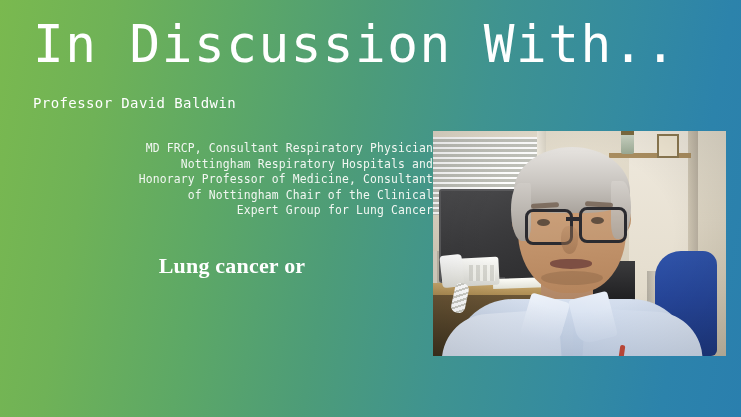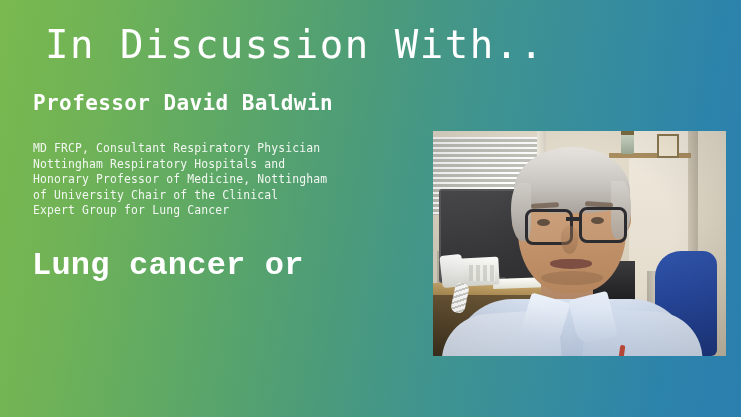--- a/index.html
+++ b/index.html
@@ -32,66 +32,66 @@
     width: 440px;
     height: 417px;
   }
 
   .main-title {
     position: absolute;
     left: 33px;
     top: 16px;
     font-family: "DejaVu Sans Mono", monospace;
     font-weight: 400;
-    font-size: 39px;
+    font-size: 51px;
     line-height: 58px;
     letter-spacing: 1.5px;
     color: #ffffff;
     white-space: nowrap;
-    margin-left: 12px;
   }
 
   .person-name {
     position: absolute;
     left: 33px;
     top: 90px;
     font-family: "DejaVu Sans Mono", monospace;
-    font-weight: bold;
-    font-size: 21px;
+    font-weight: normal;
+    font-size: 14px;
     line-height: 26px;
     letter-spacing: 0.4px;
     color: #ffffff;
     white-space: nowrap;
   }
 
   .credentials {
     position: absolute;
     left: 33px;
     top: 141px;
     width: 400px;
     font-family: "DejaVu Sans Mono", monospace;
     font-weight: 400;
     font-size: 11.4px;
     line-height: 15.6px;
     letter-spacing: 0.15px;
     color: #f2f7f2;
   }
-  .credentials .cline { display: block; white-space: nowrap; }
+  .credentials .cline { display: block; white-space: nowrap; text-align: right; }
 
   .headline {
     position: absolute;
     left: 32px;
     top: 249px;
     width: 400px;
-    font-family: Liberation Mono, monospace;
+    font-family: Liberation Serif, serif;
     font-weight: bold;
-    font-size: 32px;
+    font-size: 22px;
     line-height: 34px;
     letter-spacing: 0.2px;
     color: #ffffff;
+    text-align: center;
   }
   .headline .hline { display: block; white-space: nowrap; }
 
   
   #photo {
     position: absolute;
     left: 433px;
     top: 131px;
     width: 293px;
     height: 225px;
@@ -359,22 +359,22 @@
 
   <div id="text-col">
 
     <div class="main-title">In Discussion With..</div>
 
     <div class="person-name">Professor David Baldwin</div>
 
     <div class="credentials">
       <span class="cline">MD FRCP, Consultant Respiratory Physician</span>
       <span class="cline">Nottingham Respiratory Hospitals and</span>
-      <span class="cline">Honorary Professor of Medicine, Nottingham</span>
-      <span class="cline">of University Chair of the Clinical</span>
+      <span class="cline">Honorary Professor of Medicine, Consultant</span>
+      <span class="cline">of Nottingham Chair of the Clinical</span>
       <span class="cline">Expert Group for Lung Cancer</span>
     </div>
 
     <div class="headline">
       <span class="hline">Lung cancer or</span>
     </div>
 
   </div>
 
   <div id="photo">

